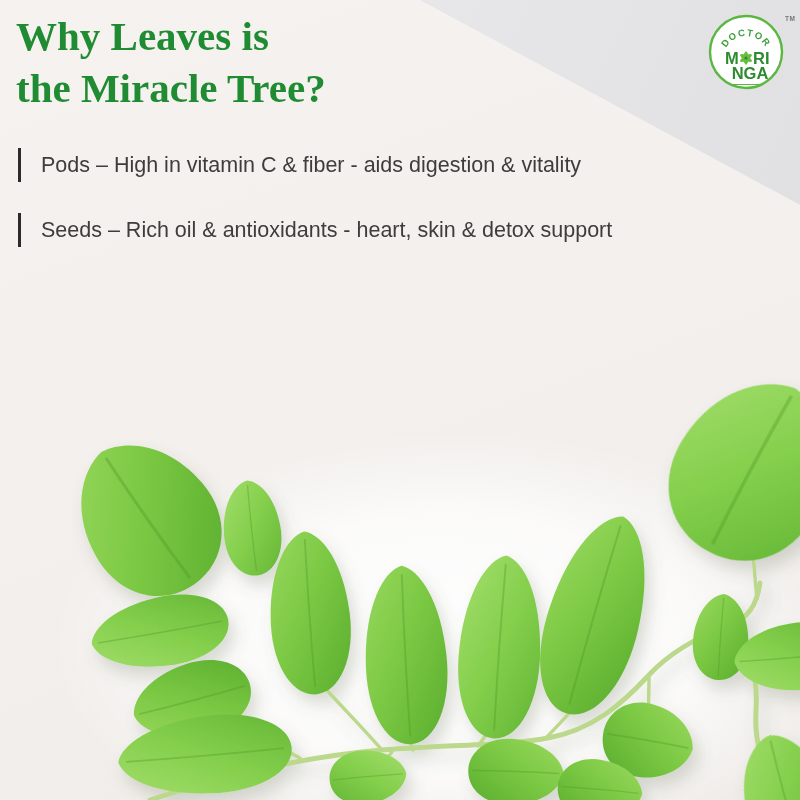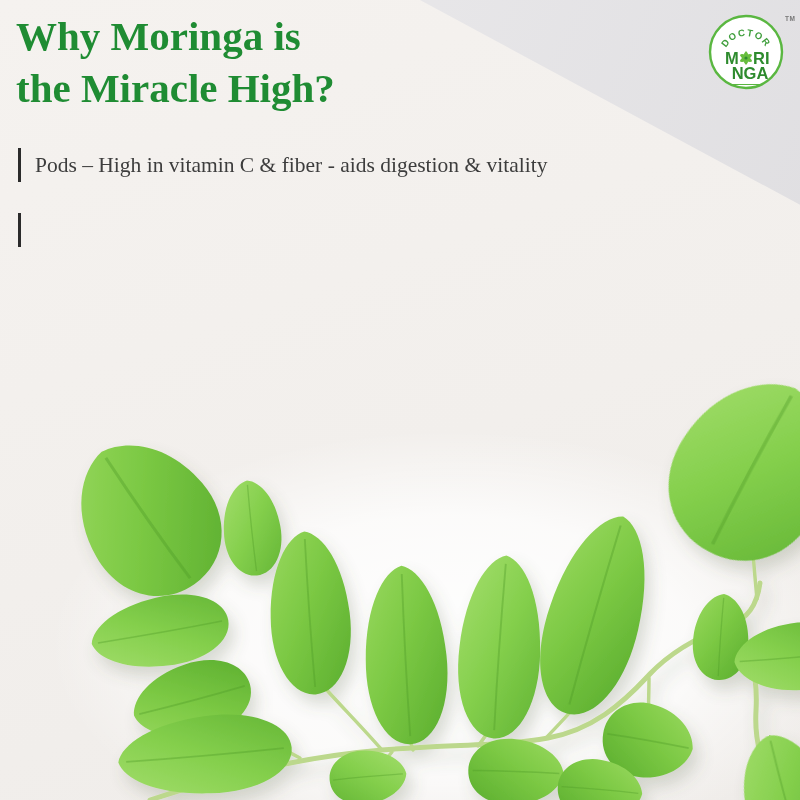--- a/index.html
+++ b/index.html
@@ -10,21 +10,21 @@
   .corner{position:absolute;inset:0;
           background:linear-gradient(115deg,#e9e8ea 25%,#dedde0 90%);
           clip-path:polygon(52.5% 0,100% 0,100% 25.6%);}
   
   .title{position:absolute;left:16px;top:10px;margin:0;
          font-family:"Liberation Serif",serif;font-weight:700;
          font-size:41px;line-height:1.27;color:var(--title-green,#1f8c33);}
   .title span{display:block;}
   
   .benefits{position:absolute;left:18px;top:148px;margin:0;padding:0;list-style:none;}
-  .benefits li{display:flex;align-items:center;gap:14px;height:34px;margin-bottom:31px;font-family:Liberation Serif, serif;}
+  .benefits li{display:flex;align-items:center;gap:20px;height:34px;margin-bottom:31px;}
   .bar{width:3px;height:34px;background:var(--text-dark,#2b2b2b);flex:none;}
   .btxt{font-size:21.5px;color:#3d3d3d;white-space:nowrap;}
   
   .logo{position:absolute;left:702px;top:6px;width:94px;height:90px;}
   .logo text{font-family:"Liberation Sans",sans-serif;font-weight:bold;}
   .logo .arc{fill:var(--logo-green,#3f9e3c);font-size:9.5px;letter-spacing:1.3px;}
   .logo .big{fill:var(--logo-dark-green,#2e8b2e);font-size:16.5px;}
   .logo .tm{fill:#777;font-size:6.5px;letter-spacing:.5px;}
   
   .leafart{position:absolute;left:0;top:375px;width:800px;height:425px;}
@@ -101,22 +101,22 @@
       <use href="#leaflet2" transform="translate(792,282) rotate(-95) scale(0.78,0.75) translate(-50,-80)"></use>
       <use href="#leaflet" transform="translate(648,366) rotate(100) scale(0.86,0.59) translate(-50,-80)"></use>
       <use href="#leaflet2" transform="translate(785,420) rotate(-15) scale(0.95,0.8) translate(-50,-80)"></use>
       <use href="#leaflet" transform="translate(516,397) rotate(92) scale(0.76,0.62) translate(-50,-80)"></use>
       <use href="#leaflet2" transform="translate(368,402) rotate(85) scale(0.62,0.5) translate(-50,-80)"></use>
       <use href="#leaflet" transform="translate(600,415) rotate(95) scale(0.7,0.55) translate(-50,-80)"></use>
     </g>
   </svg>
 
   <h1 class="title">
-    <span>Why Moringa is</span>
-    <span>the Miracle High?</span>
+    <span>Why Leaves is</span>
+    <span>the Miracle Tree?</span>
   </h1>
 
   <div class="logo">
     <svg viewBox="0 0 94 90" width="94" height="90">
       <circle cx="44" cy="46" r="36" fill="#ffffff" stroke="#5ab741" stroke-width="2.4"></circle>
       <path id="logo-arc" d="M 22,47 A 22.7,22.7 0 0 1 66,47" fill="none"></path>
       <text class="arc" text-anchor="middle">
         <textPath href="#logo-arc" startOffset="50%">DOCTOR</textPath>
       </text>
       <text class="big" x="23" y="58">M</text>
@@ -136,16 +136,17 @@
     </svg>
   </div>
 
   <ul class="benefits">
     <li>
       <span class="bar"></span>
       <span class="btxt">Pods – High in vitamin C &amp; fiber - aids digestion &amp; vitality</span>
     </li>
     <li>
       <span class="bar"></span>
+      <span class="btxt">Seeds – Rich oil &amp; antioxidants - heart, skin &amp; detox support</span>
     </li>
   </ul>
 
 </div>
 
 </body></html>

